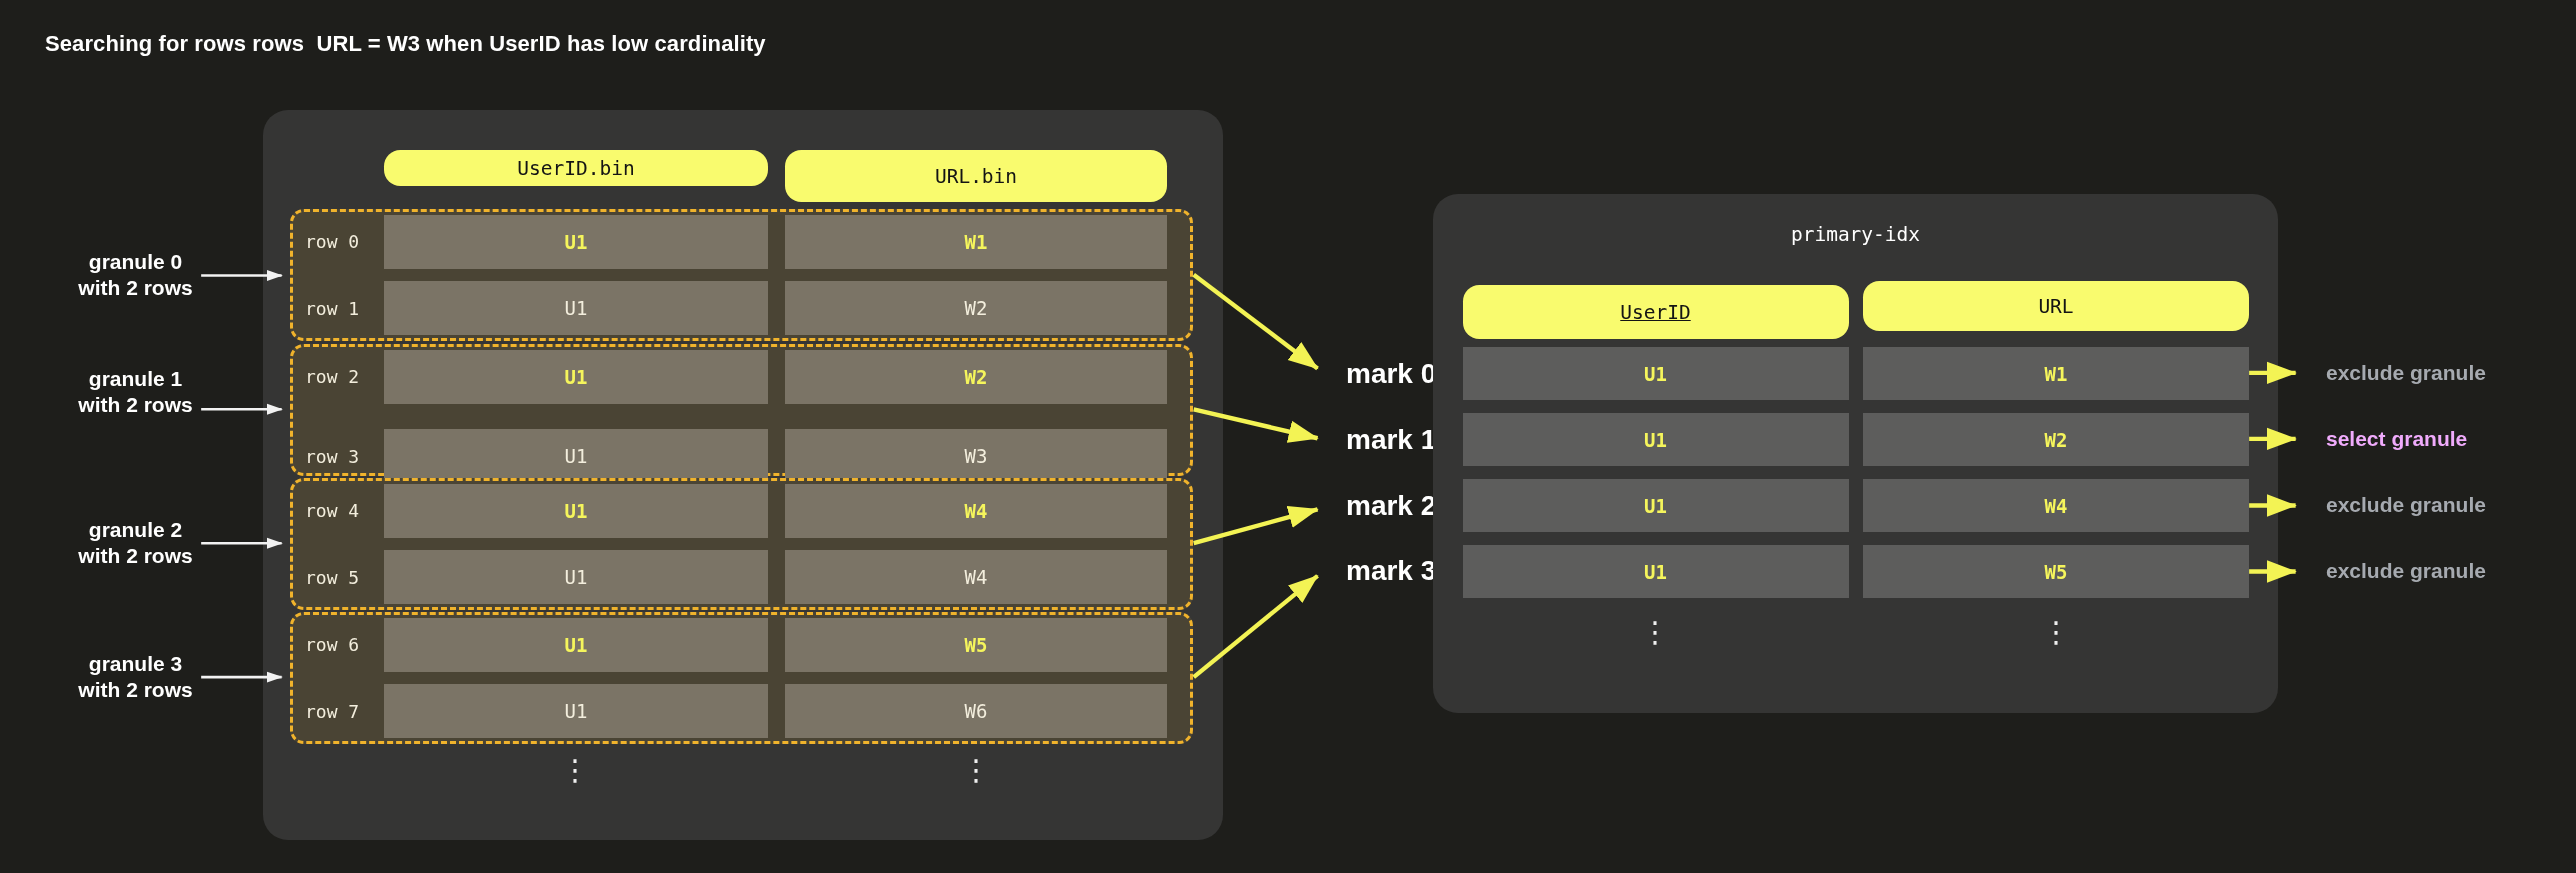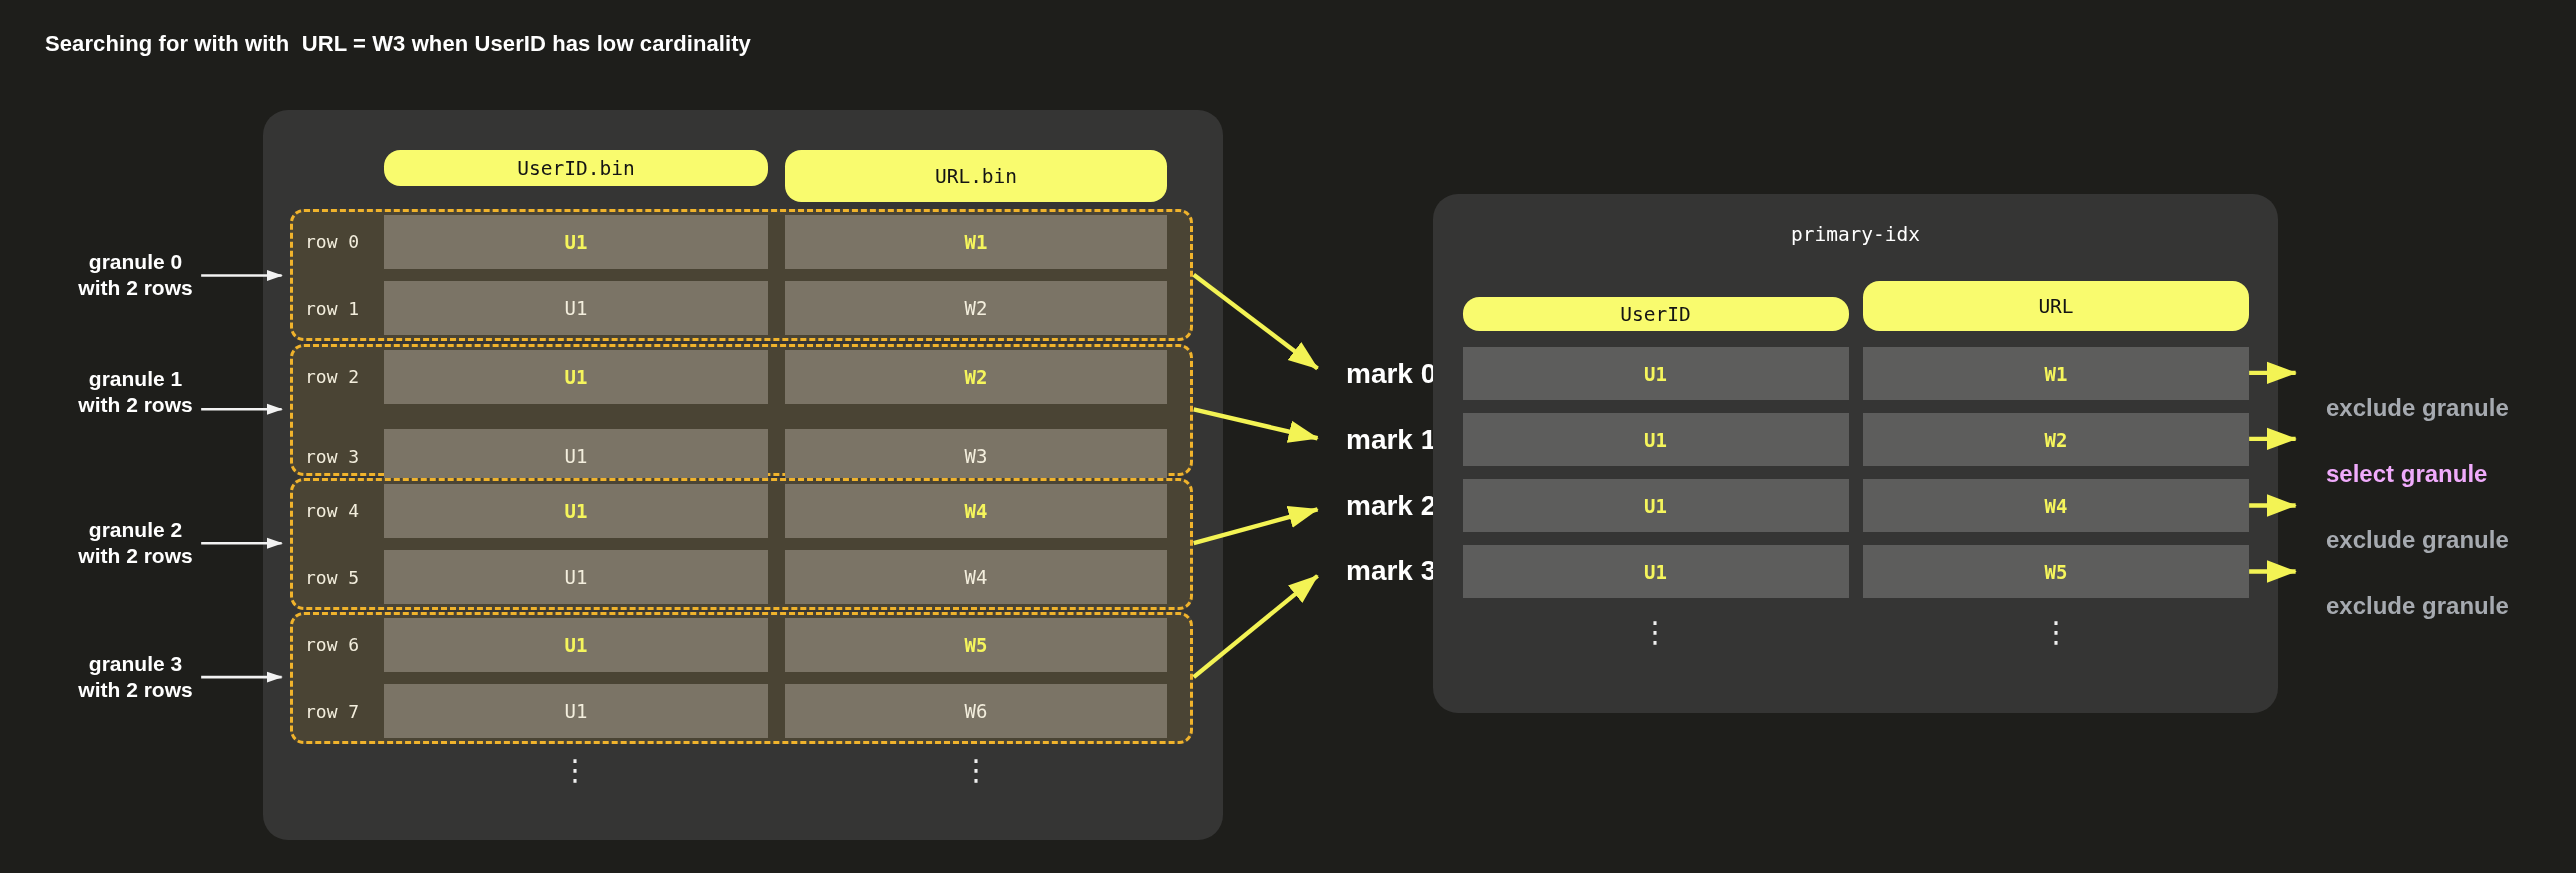--- a/index.html
+++ b/index.html
@@ -42,21 +42,21 @@
   .val-plain{color:#f3eedd;font-weight:400;}
 
   .granule-label{
     position:absolute;left:63px;width:145px;text-align:center;
     font-size:21px;font-weight:700;color:#ffffff;line-height:26.4px;
   }
   .mark-label{
     position:absolute;left:1346px;font-size:28px;font-weight:700;color:#ffffff;line-height:26.4px;
   }
   .decision-label{
-    position:absolute;left:2326px;font-size:24px;font-weight:700;line-height:26.4px;margin-top:35px;
+    position:absolute;left:2326px;font-size:21px;font-weight:700;line-height:26.4px;
   }
   .decision-label.excluded{color:#a6aab0;}
   .decision-label.selected{color:#f0abfc;}
 
   .idx-title{
     position:absolute;left:0;top:224px;width:100%;text-align:center;
     font-family:"DejaVu Sans Mono",monospace;font-size:19.5px;color:#ffffff;line-height:22.6px;
   }
   #right-panel .idx-title{top:221px;}
   .idx-cell{
@@ -68,21 +68,21 @@
     position:absolute;width:50px;text-align:center;color:#efefef;
     font-size:29px;line-height:29px;font-family:"DejaVu Sans",sans-serif;
   }
   svg.overlay{position:absolute;left:0;top:0;pointer-events:none;}
 </style>
 </head>
 <body>
 
 <div class="canvas">
 
-  <div class="page-title">Searching for with with  URL = W3 when UserID has low cardinality</div>
+  <div class="page-title">Searching for rows rows  URL = W3 when UserID has low cardinality</div>
 
   <div class="panel" id="left-panel">
 
     <div class="pill" style="left:121px;top:40px;width:384px;height:36px;">UserID.bin</div>
     <div class="pill" style="left:522px;top:40px;width:382px;height:52px;">URL.bin</div>
 
     <div class="granule" style="top:99px;">
       <div class="g-row" style="top:2.5px;">
         <div class="row-label">row 0</div>
         <div class="cell c1 val-key">U1</div>
@@ -156,21 +156,21 @@
   </div>
 
   <div class="mark-label" style="top:361px;">mark 0</div>
   <div class="mark-label" style="top:427px;">mark 1</div>
   <div class="mark-label" style="top:493px;">mark 2</div>
   <div class="mark-label" style="top:558px;">mark 3</div>
 
   <div class="panel" id="right-panel">
     <div class="idx-title" style="top:30px;">primary-idx</div>
 
-    <div class="pill" style="left:29.5px;top:103px;width:386px;height:34px;">UserID</div>
+    <div class="pill" style="left:29.5px;top:91px;width:386px;height:54px;text-decoration:underline;">UserID</div>
     <div class="pill" style="left:430px;top:87px;width:386px;height:50px;">URL</div>
 
     <div class="idx-cell" style="left:29.5px;top:153px;width:386px;">U1</div>
     <div class="idx-cell" style="left:430px;top:153px;width:386px;">W1</div>
 
     <div class="idx-cell" style="left:29.5px;top:219px;width:386px;">U1</div>
     <div class="idx-cell" style="left:430px;top:219px;width:386px;">W2</div>
 
     <div class="idx-cell" style="left:29.5px;top:285px;width:386px;">U1</div>
     <div class="idx-cell" style="left:430px;top:285px;width:386px;">W4</div>

